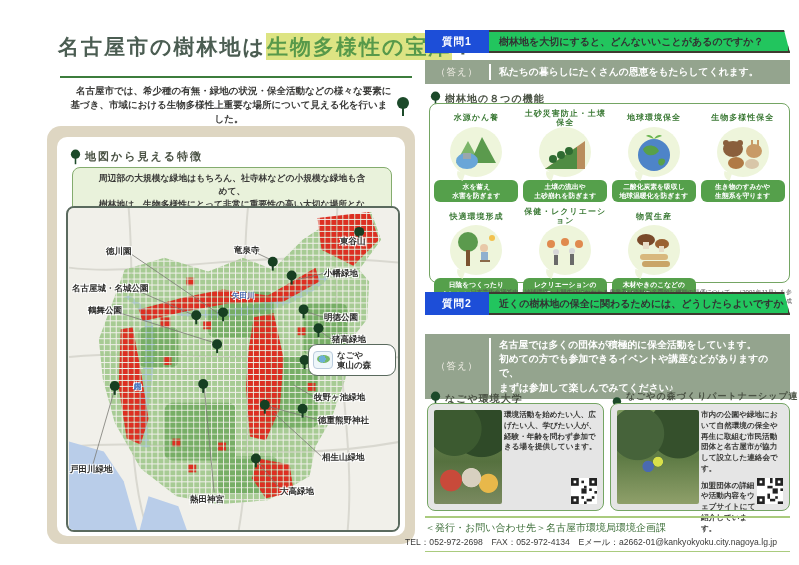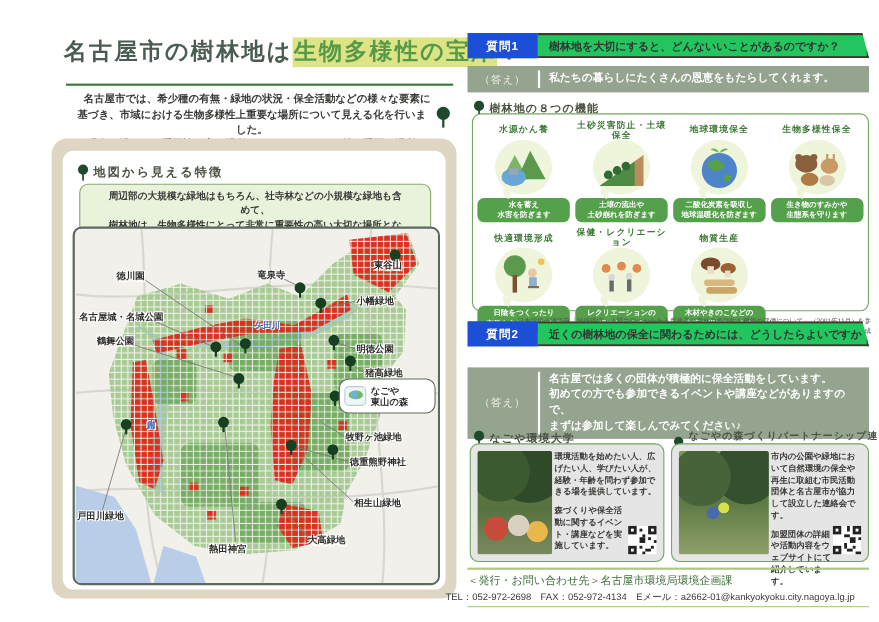--- a/index.html
+++ b/index.html
@@ -434,21 +434,20 @@
 <div class="abs group-box" style="left:427px;top:403px;width:177px;height:108px">
   <div class="gphoto" style="width:68px;height:94px;background:
       radial-gradient(circle at 30% 20%, #3c5a30 0 30%, transparent 31%),
       radial-gradient(circle at 70% 15%, #2f4a28 0 35%, transparent 36%),
       radial-gradient(circle at 25% 75%, #c84a3a 0 12%, transparent 13%),
       radial-gradient(circle at 55% 72%, #d8d0c0 0 12%, transparent 13%),
       radial-gradient(circle at 80% 78%, #e8b84a 0 10%, transparent 11%),
       linear-gradient(180deg,#6f8a55 0%,#56713f 55%,#7a8a60 100%)"></div>
   <div class="gtext">
     <p>環境活動を始めたい人、広げたい人、学びたい人が、経験・年齢を問わず参加できる場を提供しています。</p>
-    <p style="width:72%">森づくりや保全活動に関するイベント・講座などを実施しています。</p>
     <svg class="qr" width="26" height="26" viewBox="0 0 10 10">
         <rect width="10" height="10" fill="#fff"></rect>
         <g fill="#222">
           <rect x="0" y="0" width="3" height="3"></rect>
           <rect x="7" y="0" width="3" height="3"></rect>
           <rect x="0" y="7" width="3" height="3"></rect>
           <rect x="4" y="1" width="1" height="1"></rect>
           <rect x="5" y="3" width="1" height="1"></rect>
           <rect x="4" y="4" width="2" height="2"></rect>
           <rect x="7" y="4" width="1" height="1"></rect>

